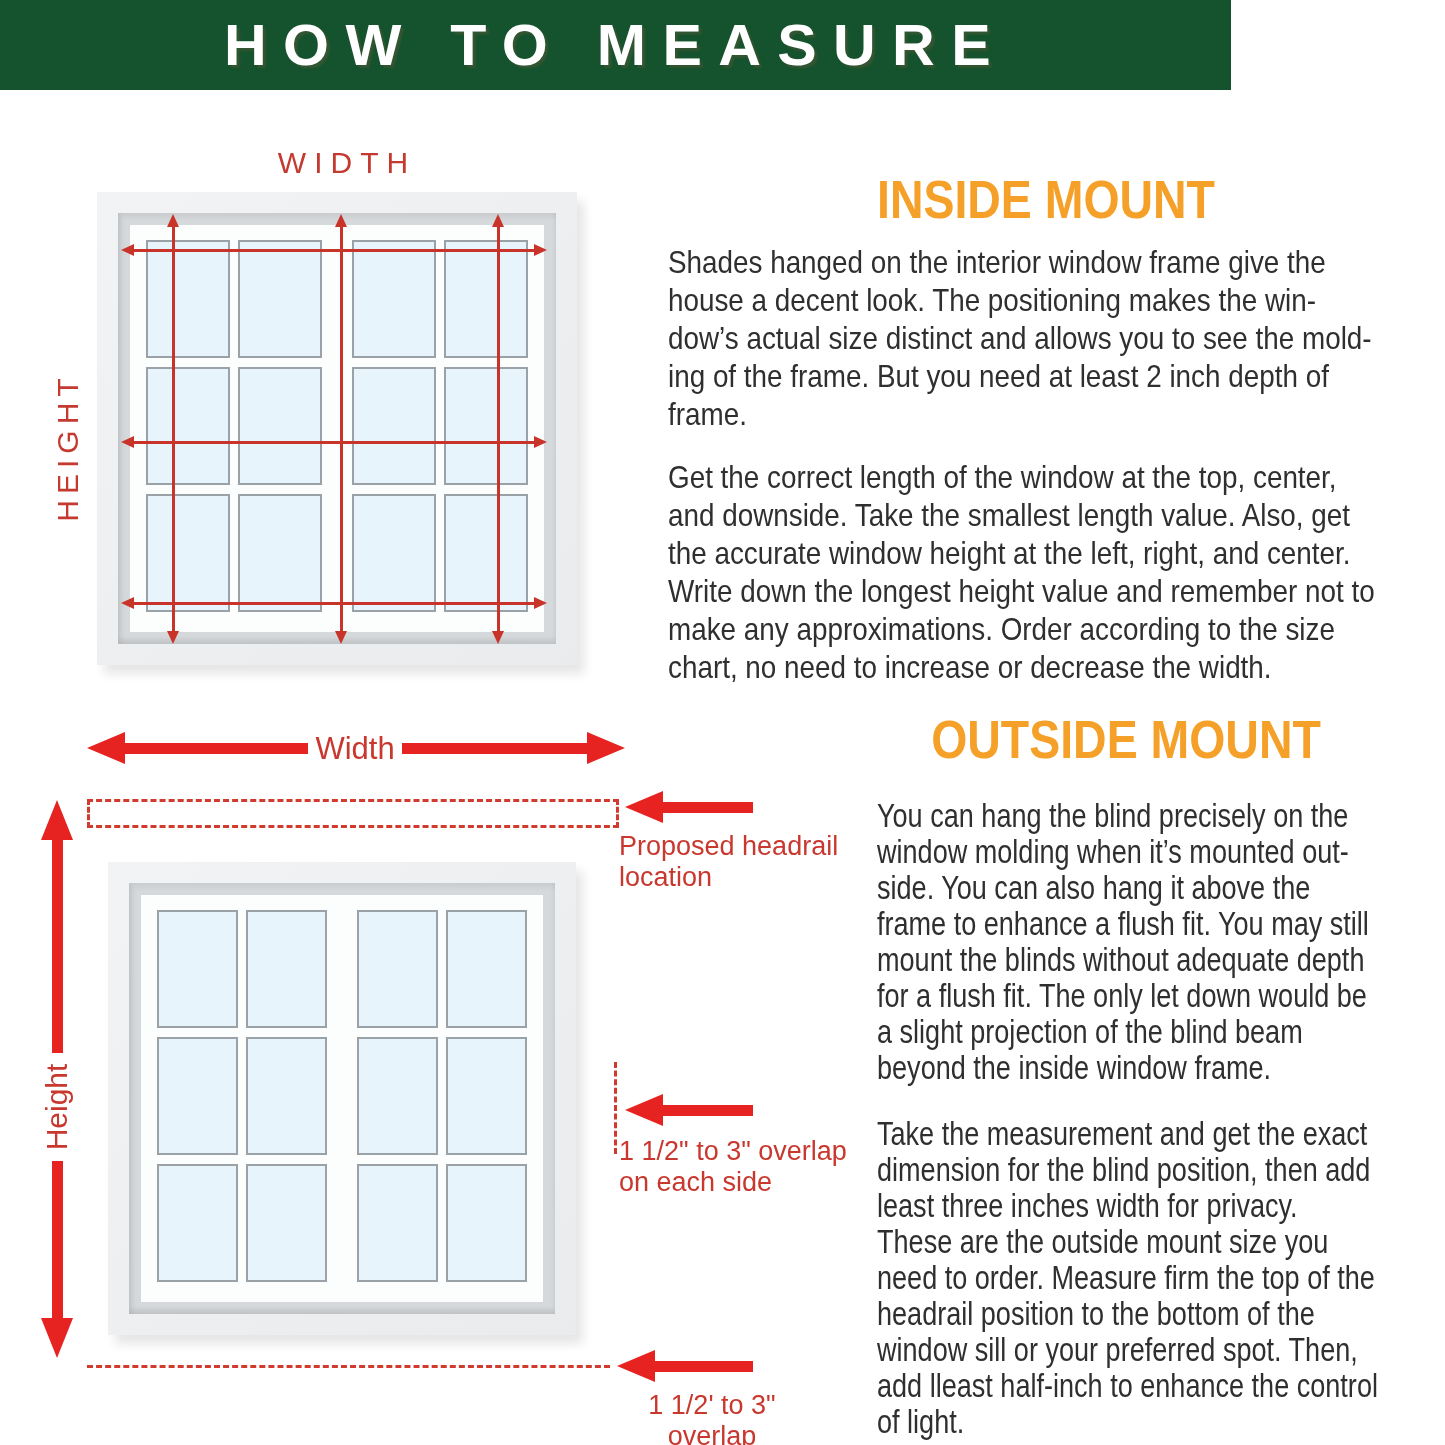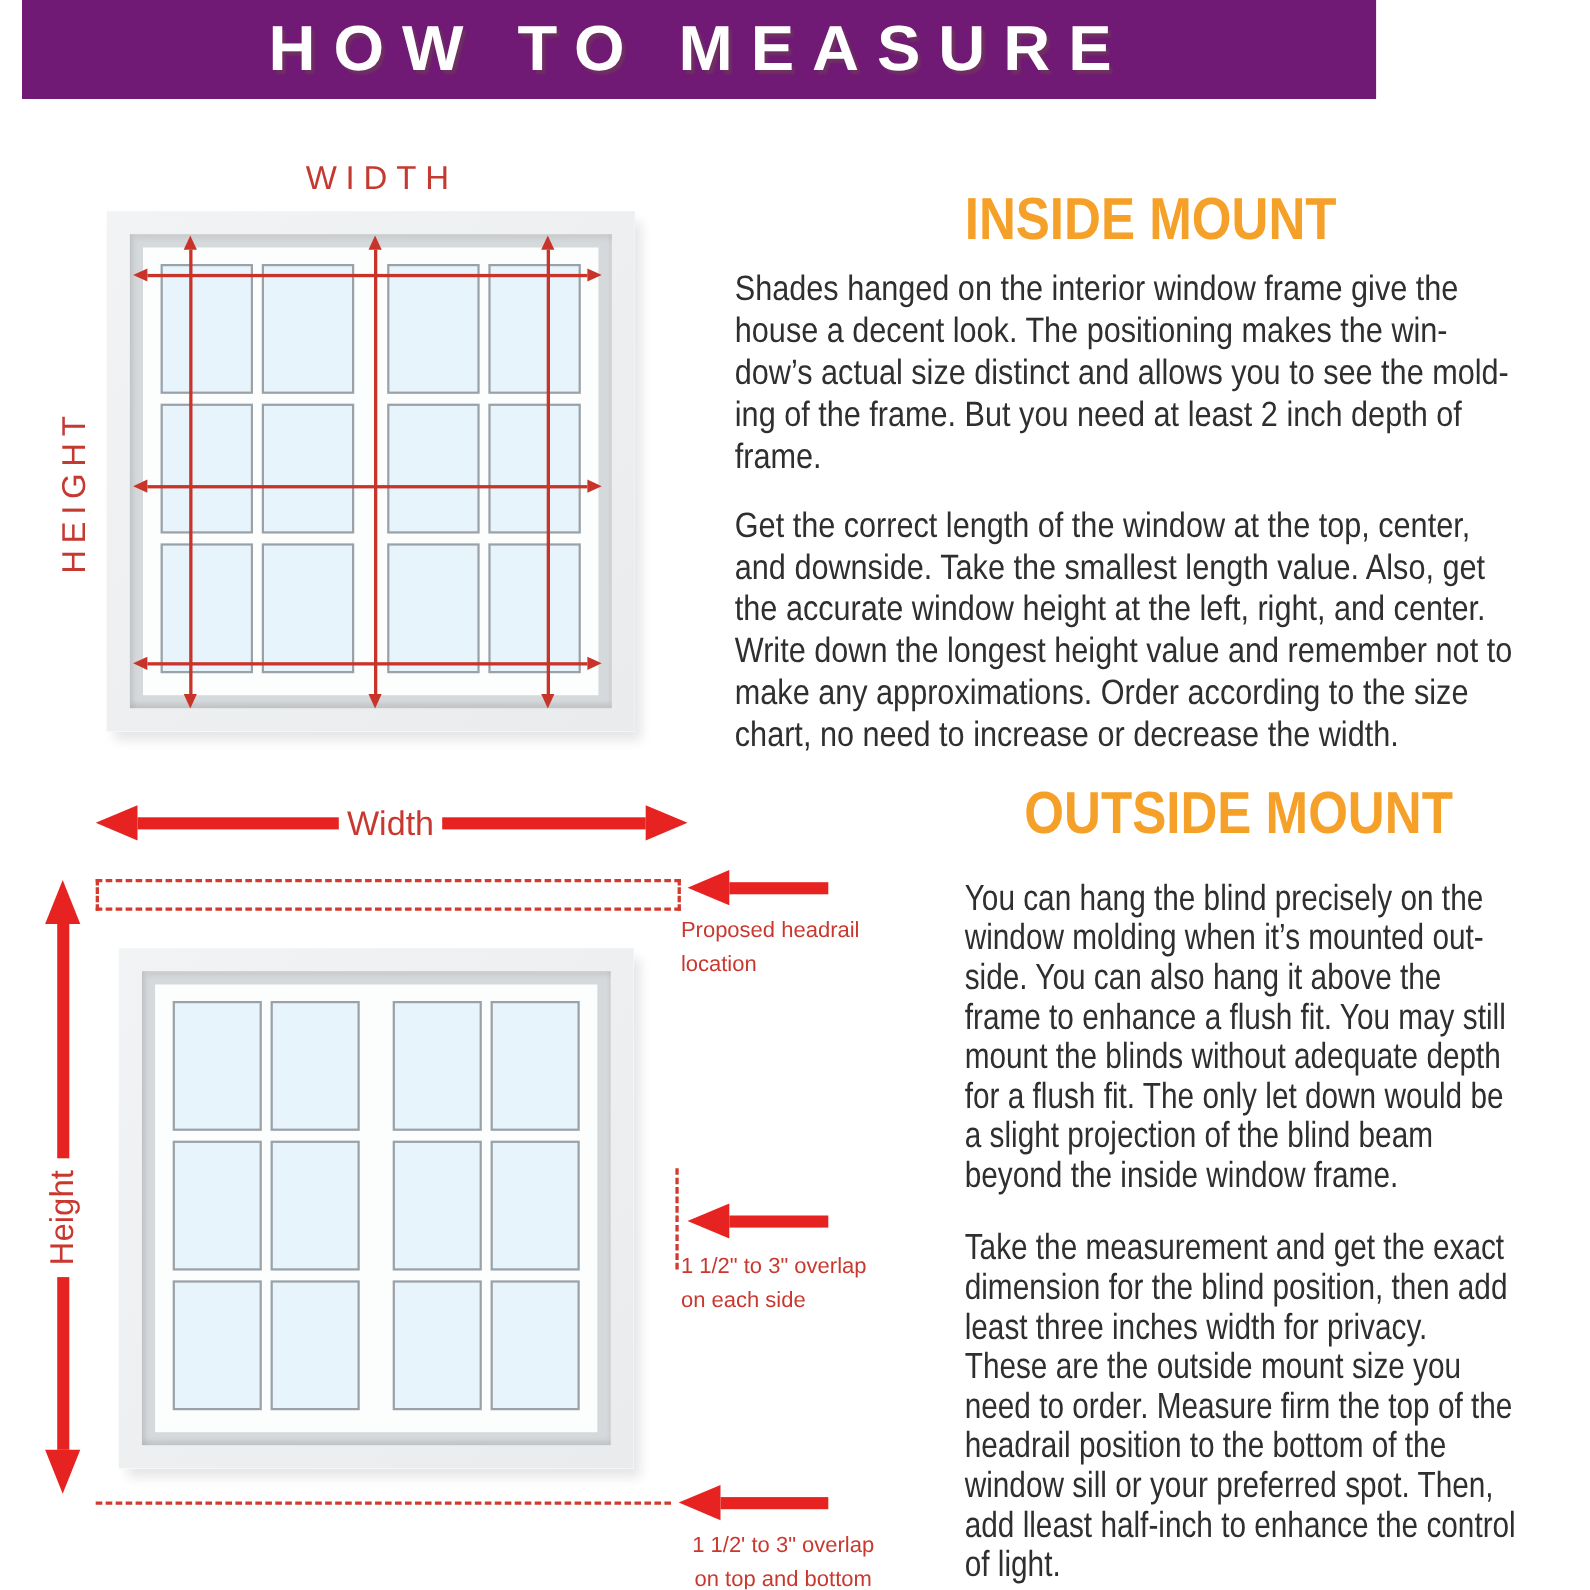--- a/index.html
+++ b/index.html
@@ -1,20 +1,20 @@
 <!DOCTYPE html>
 <html><head>
 <meta charset="utf-8">
 <style>
   html,body{margin:0;padding:0;background:#ffffff;}
   body{font-family:"Liberation Sans","DejaVu Sans",sans-serif;}
   #canvas{position:relative;width:1445px;height:1445px;background:#ffffff;overflow:hidden;}
 
   
-  .banner{position:absolute;left:0;top:0;width:1231px;height:90px;background:#701a75;margin-left:20px;}
+  .banner{position:absolute;left:0;top:0;width:1231px;height:90px;background:#14532d;}
   .banner-title{width:100%;text-align:center;line-height:90px;font-size:58px;font-weight:bold;
     color:#ffffff;letter-spacing:16px;text-shadow:3px 3px 2px rgba(110,90,60,.35);
     font-style:normal;transform:scaleX(1.02);transform-origin:center;}
 
   
   .red-label{color:#c43a31;}
 
   
   .mount-heading{position:absolute;font-size:54px;font-weight:bold;color:#f5a028;
     text-align:center;transform:scaleX(0.86);transform-origin:center top;letter-spacing:0px;}
@@ -60,21 +60,21 @@
   .fa-down{width:11px;}
   .fa-down::after{content:"";position:absolute;bottom:-40px;left:-11px;width:0;height:0;
     border-left:16px solid transparent;border-right:16px solid transparent;border-top:40px solid #e62320;}
 
   
   .dash-rect{position:absolute;border:3px dashed #d23a2e;}
   .dash-h{position:absolute;height:0;border-top:3px dashed #d23a2e;}
   .dash-v{position:absolute;width:0;border-left:3px dashed #d23a2e;}
 
   
-  .anno{position:absolute;color:#c9382e;font-size:20px;line-height:31px;white-space:pre-line;}
+  .anno{position:absolute;color:#c9382e;font-size:27px;line-height:31px;white-space:pre-line;}
 
   .rot-label{position:absolute;transform:translate(-50%,-50%) rotate(-90deg);}
   .diag-label{position:absolute;font-size:30px;}
 </style>
 </head>
 <body>
 
 <div id="canvas">
 
   <div class="banner">

